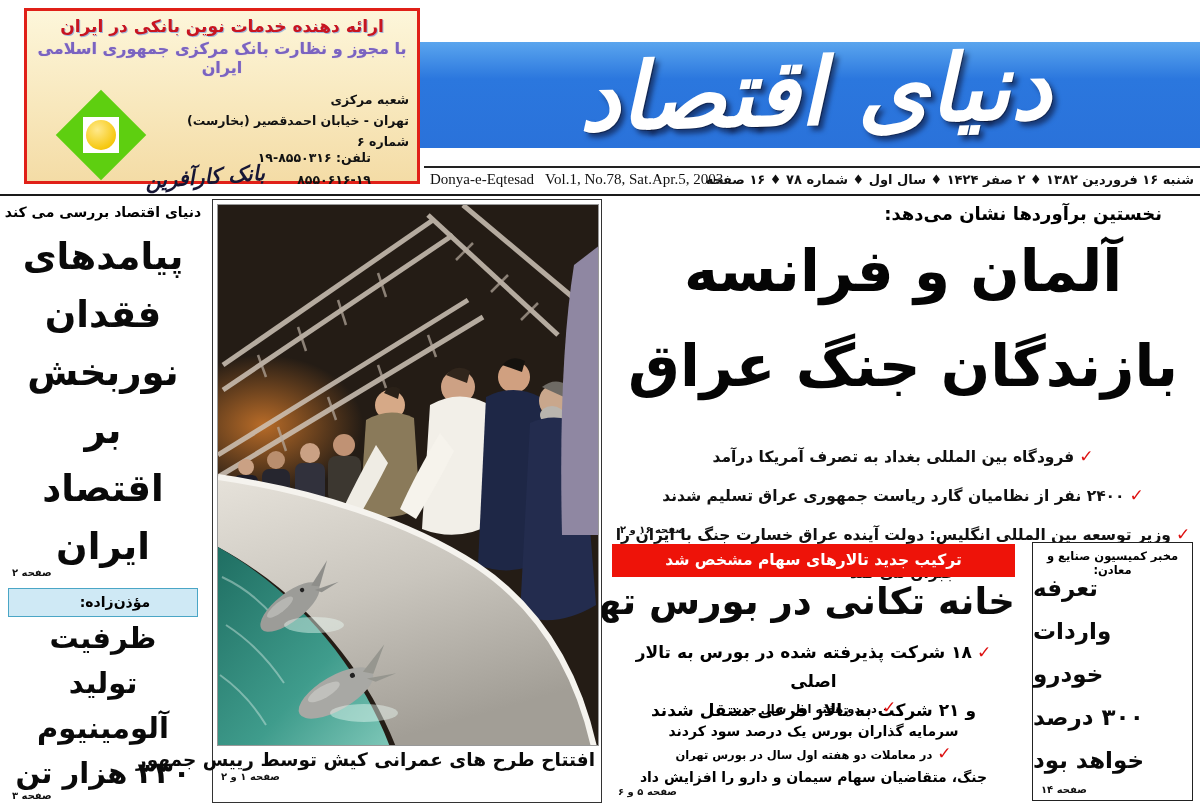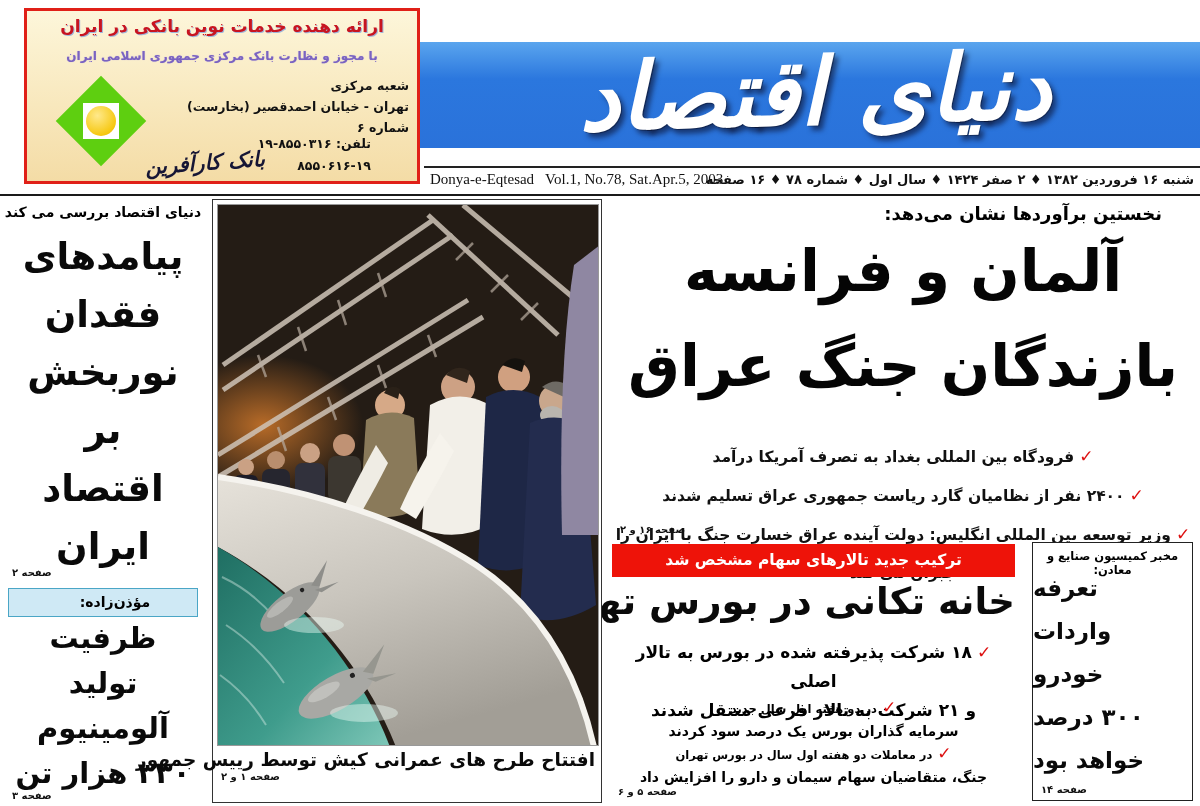--- a/index.html
+++ b/index.html
@@ -10,22 +10,22 @@
   }
 
   
   .ad-box {
     position:absolute; left:24px; top:8px; width:396px; height:176px;
     border:3px solid #e02018; background:linear-gradient(180deg,#fdf6da 0%,#f8e8bd 55%,#f4dca6 100%);
     padding:5px 6px; z-index:3;
   }
   .ad-title { text-align:center; font-size:17px; font-weight:bold; color:#c81420;
               text-shadow:1px 1px 0 #9fb6da; direction:rtl; }
-  .ad-sub   { text-align:center; font-size:12px; font-weight:bold; color:#7a63c0;
-              margin-top:13px; direction:rtl; text-shadow:0 0 1px #b8a8e0; }
+  .ad-sub   { text-align:center; font-size:16px; font-weight:bold; color:#7a63c0;
+              margin-top:3px; direction:rtl; text-shadow:0 0 1px #b8a8e0; }
   .ad-body  { position:relative; height:128px; }
   .ad-diamond { position:absolute; left:36px; top:26px; width:64px; height:64px;
                 background:#5ecf10; transform:rotate(45deg); }
   .ad-inner-sq { position:absolute; left:50px; top:40px; width:36px; height:36px; background:#ffffff; }
   .ad-circle  { position:absolute; left:53px; top:43px; width:30px; height:30px; border-radius:50%;
                 background:radial-gradient(circle at 38% 32%, #ffe98c 0%, #f6c811 70%, #e3ae00 100%); }
   .ad-bankname { position:absolute; left:112px; top:88px; font-size:21px; font-weight:bold;
                  font-style:italic; color:#161635; direction:rtl; transform:rotate(-4deg); }
   .ad-address { position:absolute; right:2px; top:12px; width:262px; direction:rtl;
                 text-align:right; font-size:12.5px; font-weight:bold; color:#111; line-height:21px; }

